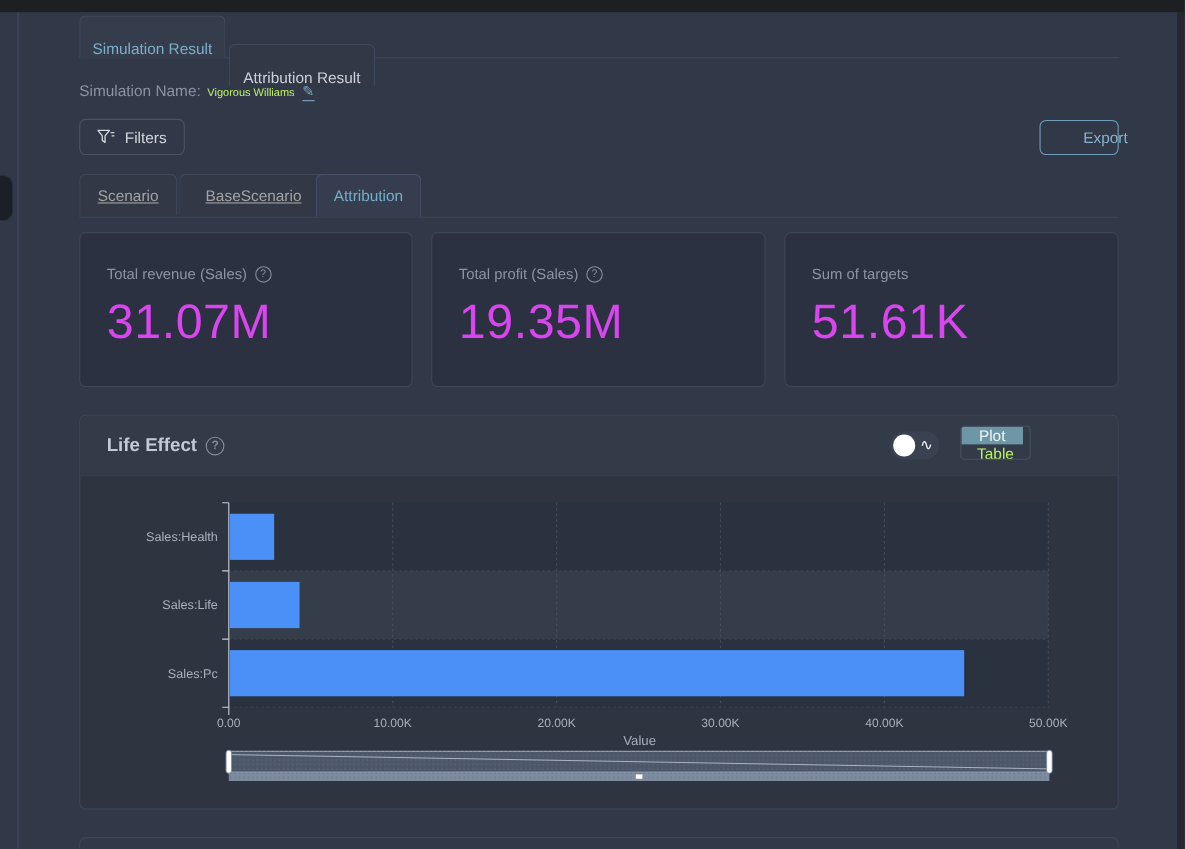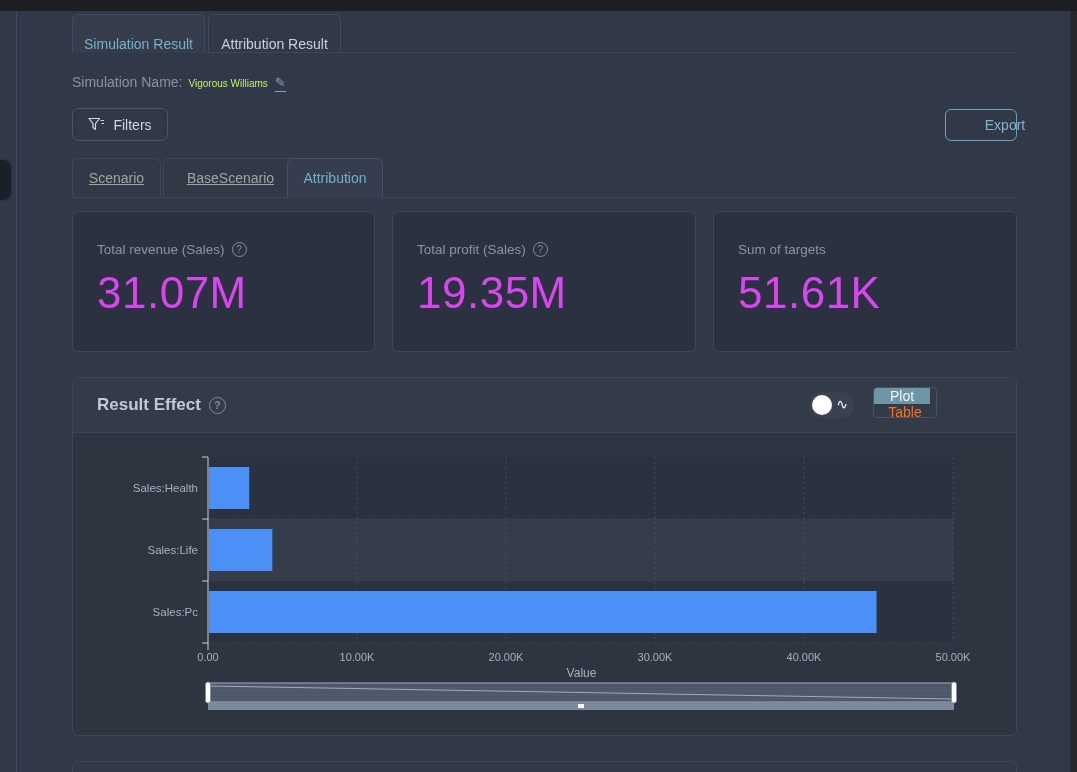--- a/index.html
+++ b/index.html
@@ -7,21 +7,21 @@
   body { font-family:"Liberation Sans", sans-serif; background:#313847; position:relative; }
 
   .topbar { position:absolute; left:0; top:0; width:1077px; height:11px; background:#1e1f22; }
   .right-strip { position:absolute; left:1070px; top:11px; width:7px; height:761px; background:#26282d; }
   .left-line { position:absolute; left:16px; top:11px; width:1px; height:761px; background:#4a5470; opacity:.65; }
   .drawer-handle { position:absolute; left:0; top:159px; width:12px; height:42px; background:#1b1f27; border:1px solid #2b313c; border-left:none; border-radius:0 9px 9px 0; cursor:pointer; }
 
   
   .tabbar-line { position:absolute; left:72px; top:52px; width:945px; height:1px; background:#3e4758; z-index:1; }
   .tab { position:absolute; top:14px; height:39px; border:1px solid #414b5f; border-radius:6px 6px 0 0; display:flex; align-items:flex-end; justify-content:center; font-size:14px; cursor:pointer; z-index:2; }
-  .tab.inactive { background:#323845; color:#ccd1d9; border-bottom:none; height:38px; }
+  .tab.inactive { background:#323845; color:#ccd1d9; border-bottom:none; height:38px;margin-top:26px; }
   .tab.active-main { background:#353c4c; color:#79b0ca; border-bottom:1px solid #353c4c; }
   .dots { background-image:radial-gradient(rgba(205,215,235,0.08) 1px, transparent 1px); background-size:4px 4px; }
 
   .simname-row { position:absolute; left:72px; top:74px; font-size:14px; color:#8b93a3; }
   .simname-row .name { color:#bef264; font-size:10px; font-weight:400; margin-left:6px; }
   .edit-icon { color:#7fa8c0; font-size:13px; margin-left:7px; border-bottom:1px solid #7fa8c0; padding-bottom:1px; cursor:pointer; display:inline-block; }
 
   .filters-btn { position:absolute; left:72px; top:108px; width:96px; height:33px; border:1px solid #4a5466; border-radius:6px; background:transparent; color:#d3d7dd; font-size:14px; display:flex; align-items:center; justify-content:center; gap:8px; cursor:pointer; }
   .export-btn { position:absolute; left:945px; top:109px; width:72px; height:32px; border:1px solid #6f9fba; border-radius:6px; background:transparent; color:#86b3cd; font-size:14px; display:flex; align-items:center; justify-content:center; cursor:pointer;padding-left:48px; }
 
@@ -43,21 +43,21 @@
   .panel-title { position:absolute; left:24px; top:17px; font-size:17px; font-weight:bold; color:#c4cad5; display:flex; align-items:center; gap:8px; }
   .panel-title .help-circle { width:17px; height:17px; font-size:11px; }
 
   .toggle { position:absolute; left:736px; top:14px; width:45px; height:26px; background:#3a4150; border-radius:13px; cursor:pointer; }
   .toggle .knob { position:absolute; left:3px; top:3px; width:20px; height:20px; background:#ffffff; border-radius:50%; }
   .toggle .wave { position:absolute; right:6px; top:4px; color:#eef1f5; font-size:14px; }
 
   .seg-group { position:absolute; left:800px; top:9px; height:31px; display:flex; border:1px solid #4a5364; border-radius:4px; overflow:hidden;flex-direction:column; }
   .seg { height:100%; display:flex; align-items:center; justify-content:center; font-size:14px; cursor:pointer; }
   .seg.plot { width:56px; background:#6d96a6; color:#f2f5f7; }
-  .seg.table { width:62px; background:transparent; color:#f97316; }
+  .seg.table { width:62px; background:transparent; color:#bef264; }
 
   .chart-wrap { position:absolute; left:0; top:56px; width:943px; height:302px; }
 
   .bottom-panel { position:absolute; left:72px; top:761px; width:945px; height:20px; background:#313847; border:1px solid #3e4758; border-radius:6px 6px 0 0; }
 
   svg text { font-family:"Liberation Sans", sans-serif; }
 </style>
 </head>
 <body>
 
@@ -117,21 +117,21 @@
 <div class="card" style="left:713px;width:304px;">
   <div class="label">
     <span>Sum of targets</span>
   </div>
   <div class="value">51.61K</div>
 </div>
 
 <div class="panel">
   <div class="panel-header">
     <div class="panel-title">
-      <span>Result Effect</span>
+      <span>Life Effect</span>
       <span class="help-circle">?</span>
     </div>
     <div class="toggle">
       <span class="knob"></span>
       <span class="wave">∿</span>
     </div>
     <div class="seg-group">
       <div class="seg plot">Plot</div>
       <div class="seg table">Table</div>
     </div>

